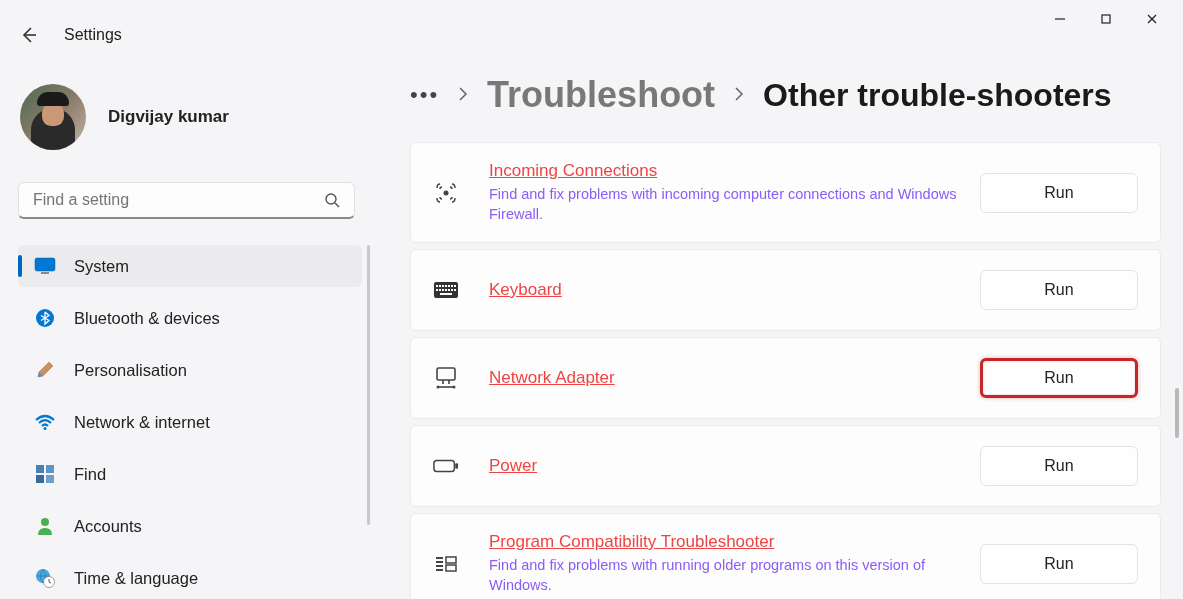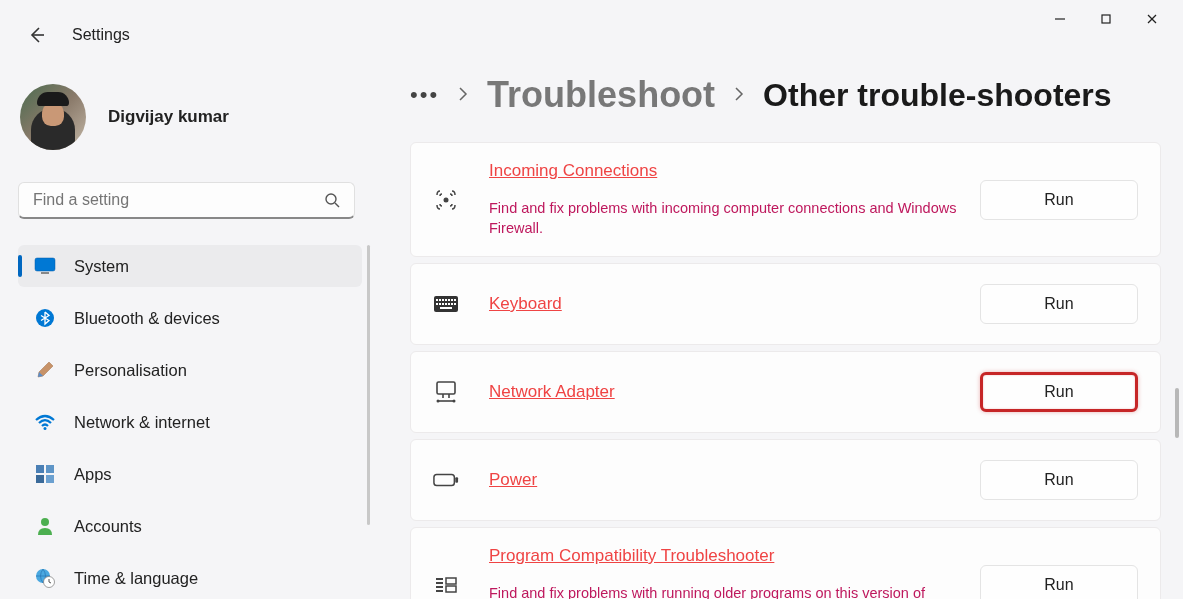--- a/index.html
+++ b/index.html
@@ -35,21 +35,20 @@
       cursor: pointer;
     }
     .header-row {
       display: flex;
       align-items: center;
       height: 42px;
       padding-left: 18px;
       position: absolute;
       top: 14px;
       left: 0;
-      margin-left: 8px;
     }
     .back-arrow {
       width: 22px;
       height: 22px;
       cursor: pointer;
       display: flex;
       align-items: center;
       justify-content: center;
     }
     .app-title {
@@ -267,22 +266,22 @@
       flex: 1;
     }
     .trouble-title {
       font-size: 17px;
       color: #ef4444;
       font-weight: 400;
       text-decoration: underline;
     }
     .trouble-desc {
       font-size: 14.5px;
-      color: #be185d;
-      margin-top: 17px;
+      color: #8b5cf6;
+      margin-top: 3px;
       line-height: 1.38;
     }
     .run-btn {
       width: 158px;
       height: 40px;
       background: #fefefe;
       border: 1px solid #e4e4e4;
       border-radius: 6px;
       font-size: 16px;
       color: #222;
@@ -399,21 +398,21 @@
       </div>
       <div class="nav-item">
         <span class="nav-icon">
           <svg width="20" height="20" viewBox="0 0 20 20">
               <rect x="1" y="1" width="8" height="8" fill="#4a7fb5"></rect>
               <rect x="11" y="1" width="8" height="8" fill="#5e95c7"></rect>
               <rect x="1" y="11" width="8" height="8" fill="#3a6a9a"></rect>
               <rect x="11" y="11" width="8" height="8" fill="#6ba0d0"></rect>
             </svg>
         </span>
-        <span class="nav-label">Apps</span>
+        <span class="nav-label">Find</span>
       </div>
       <div class="nav-item">
         <span class="nav-icon">
           <svg width="20" height="20" viewBox="0 0 20 20">
               <circle cx="10" cy="6" r="4" fill="#4caf50"></circle>
               <path d="M3 19 Q3 12 10 12 Q17 12 17 19 Z" fill="#4caf50"></path>
             </svg>
         </span>
         <span class="nav-label">Accounts</span>
       </div>

